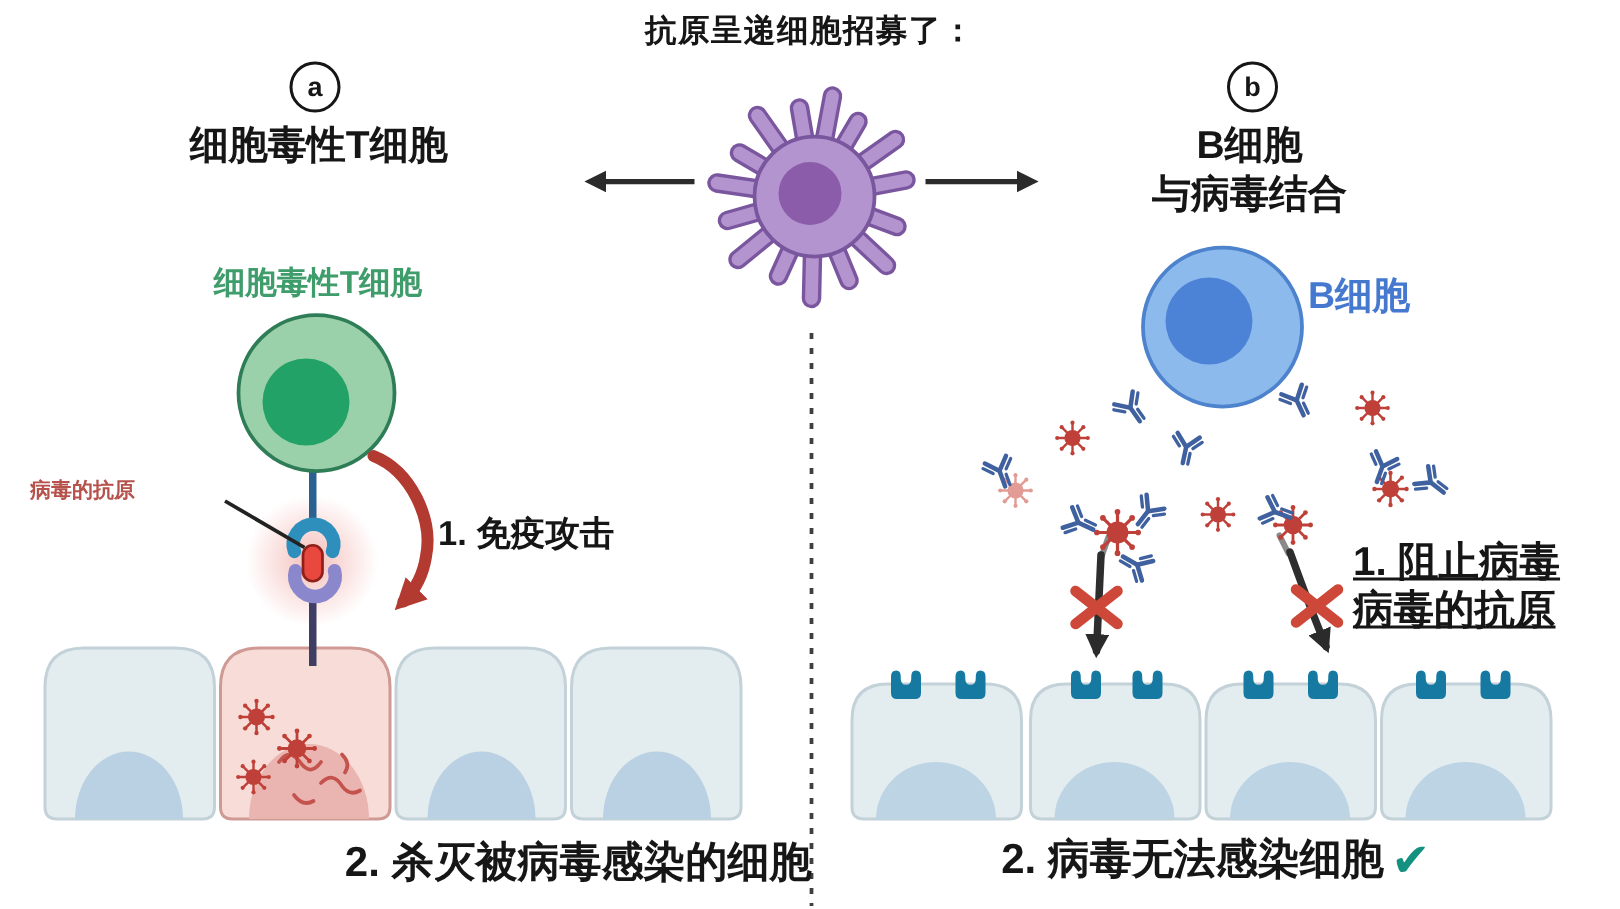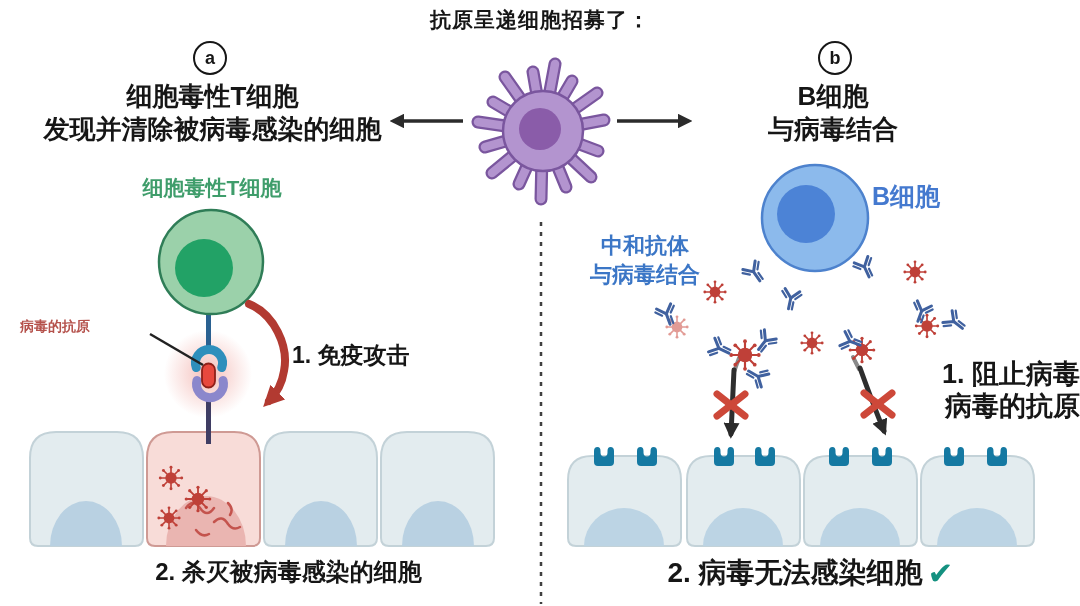--- a/index.html
+++ b/index.html
@@ -12,24 +12,24 @@
          display:flex;align-items:center;justify-content:center;font-weight:bold;font-size:18px;background:#fff;}
   .badge-a{left:193px;top:41px;}
   .badge-b{left:818px;top:41px;}
   .heading{font-size:26px;font-weight:bold;text-align:center;line-height:1.25;}
   .heading-left{left:5px;top:80px;width:415px;}
   .heading-right{left:633px;top:80px;width:400px;}
   .tcell-label{left:62px;top:174px;width:300px;text-align:center;font-size:21px;font-weight:600;color:#3f9d6b;}
   .antigen-label{left:20px;top:318px;font-size:14px;font-weight:600;color:#b5524c;}
   .step{font-weight:bold;color:#161616;}
   .step1-left{left:292px;top:340px;font-size:23px;}
-  .step2-left{left:18px;top:556px;width:541px;text-align:center;font-size:24px;}
+  .step2-left{left:0;top:556px;width:541px;text-align:right;font-size:28px;}
   .bcell-label{left:872px;top:180px;font-size:25px;font-weight:600;color:#4479cf;}
   .ab-label{left:540px;top:231px;width:210px;text-align:center;font-size:22px;font-weight:600;color:#3b76c6;line-height:1.32;}
-  .step1-right{left:902px;top:358px;width:178px;text-align:right;font-size:27px;line-height:1.2;}
+  .step1-right{left:902px;top:358px;width:178px;text-align:left;font-size:27px;line-height:1.2;text-decoration:underline;}
   .step2-right{left:541px;top:554px;width:539px;font-size:28px;display:flex;align-items:center;justify-content:center;gap:5px;}
   .check{color:#149180;font-size:31px;font-weight:bold;line-height:1;}
 </style>
 </head>
 <body>
 
 <div class="canvas">
 
   <svg class="svg-layer" width="1080" height="606" viewBox="0 0 1080 606">
     <defs>
@@ -244,41 +244,36 @@
     <use href="#antibody" transform="translate(849,341) rotate(-70)" color="#40619f"></use>
   </svg>
 
   <div class="abs title">抗原呈递细胞招募了：</div>
 
   <div class="abs badge badge-a">
     <span>a</span>
   </div>
   <div class="abs heading heading-left">
     <div>细胞毒性T细胞</div>
-    <div>发现并清除被病毒感染的细胞</div>
   </div>
 
   <div class="abs badge badge-b">
     <span>b</span>
   </div>
   <div class="abs heading heading-right">
     <div>B细胞</div>
     <div>与病毒结合</div>
   </div>
 
   <div class="abs tcell-label">细胞毒性T细胞</div>
   <div class="abs antigen-label">病毒的抗原</div>
   <div class="abs step step1-left">1. 免疫攻击</div>
   <div class="abs step step2-left">2. 杀灭被病毒感染的细胞</div>
 
   <div class="abs bcell-label">B细胞</div>
-  <div class="abs ab-label">
-    <div>中和抗体</div>
-    <div>与病毒结合</div>
-  </div>
   <div class="abs step step1-right">
     <div>1. 阻止病毒</div>
     <div>病毒的抗原</div>
   </div>
   <div class="abs step step2-right">
     <span>2. 病毒无法感染细胞</span>
     <span class="check">✔</span>
   </div>
 
 </div>

